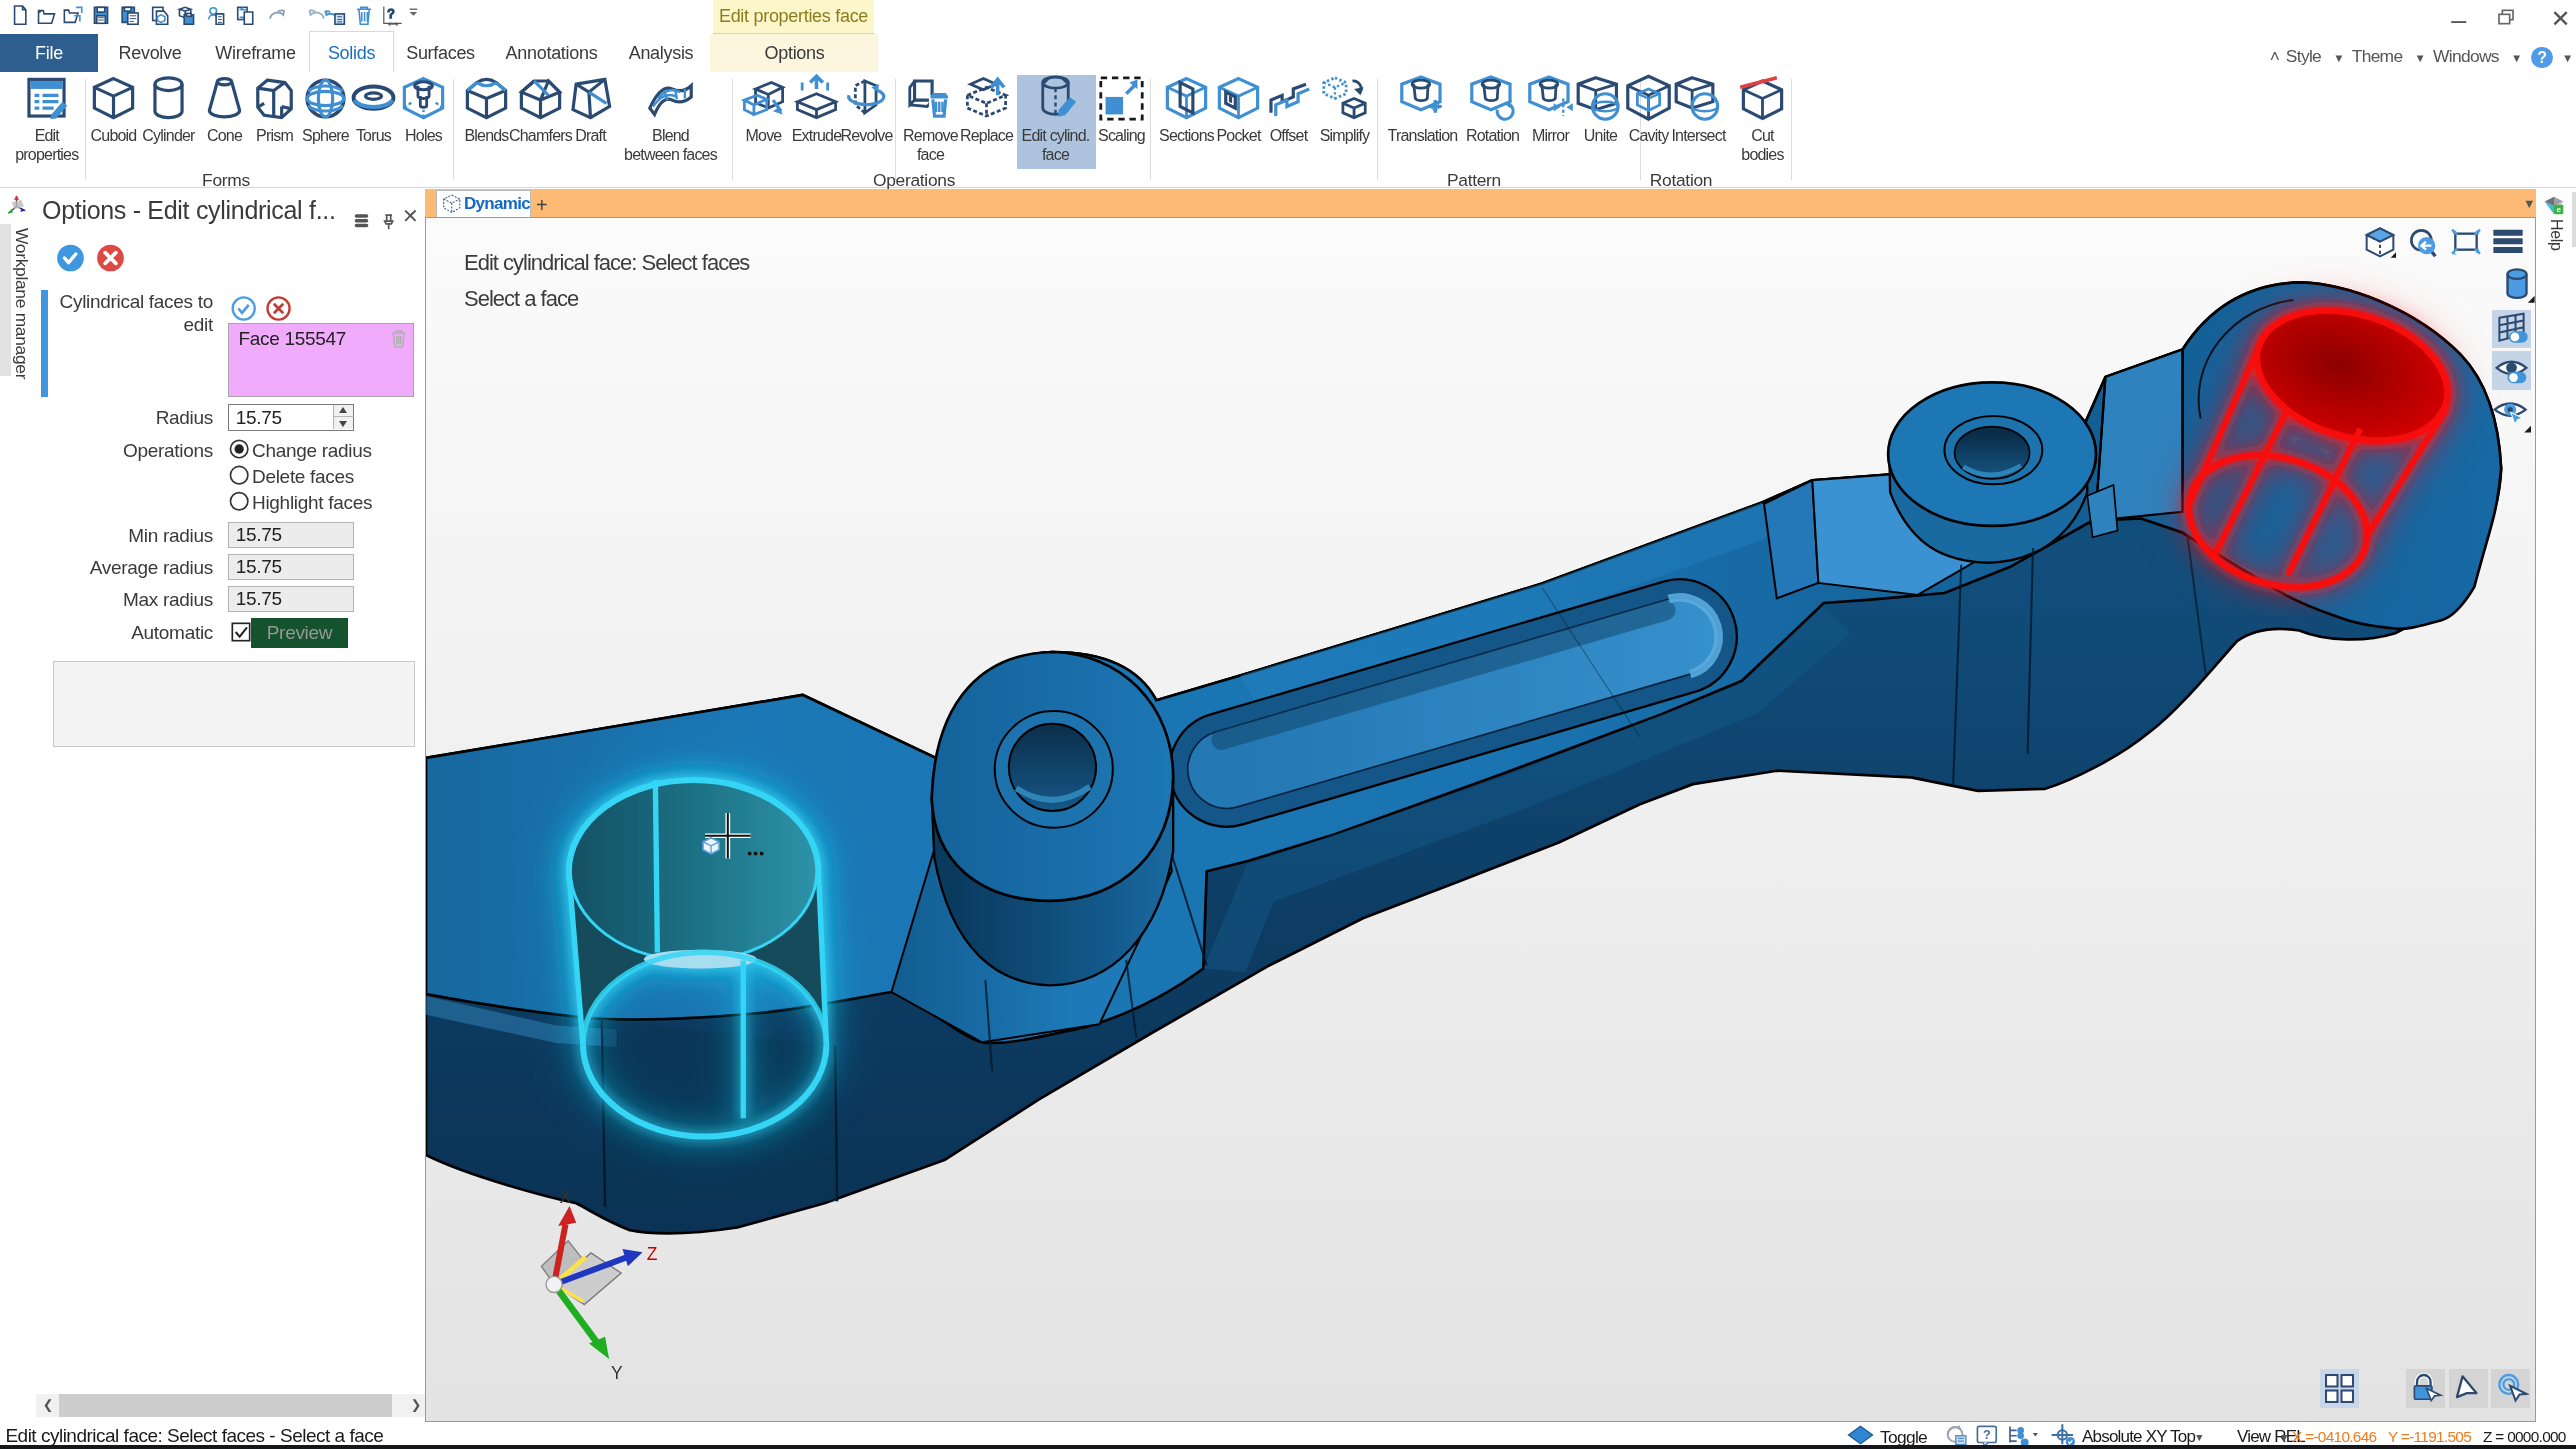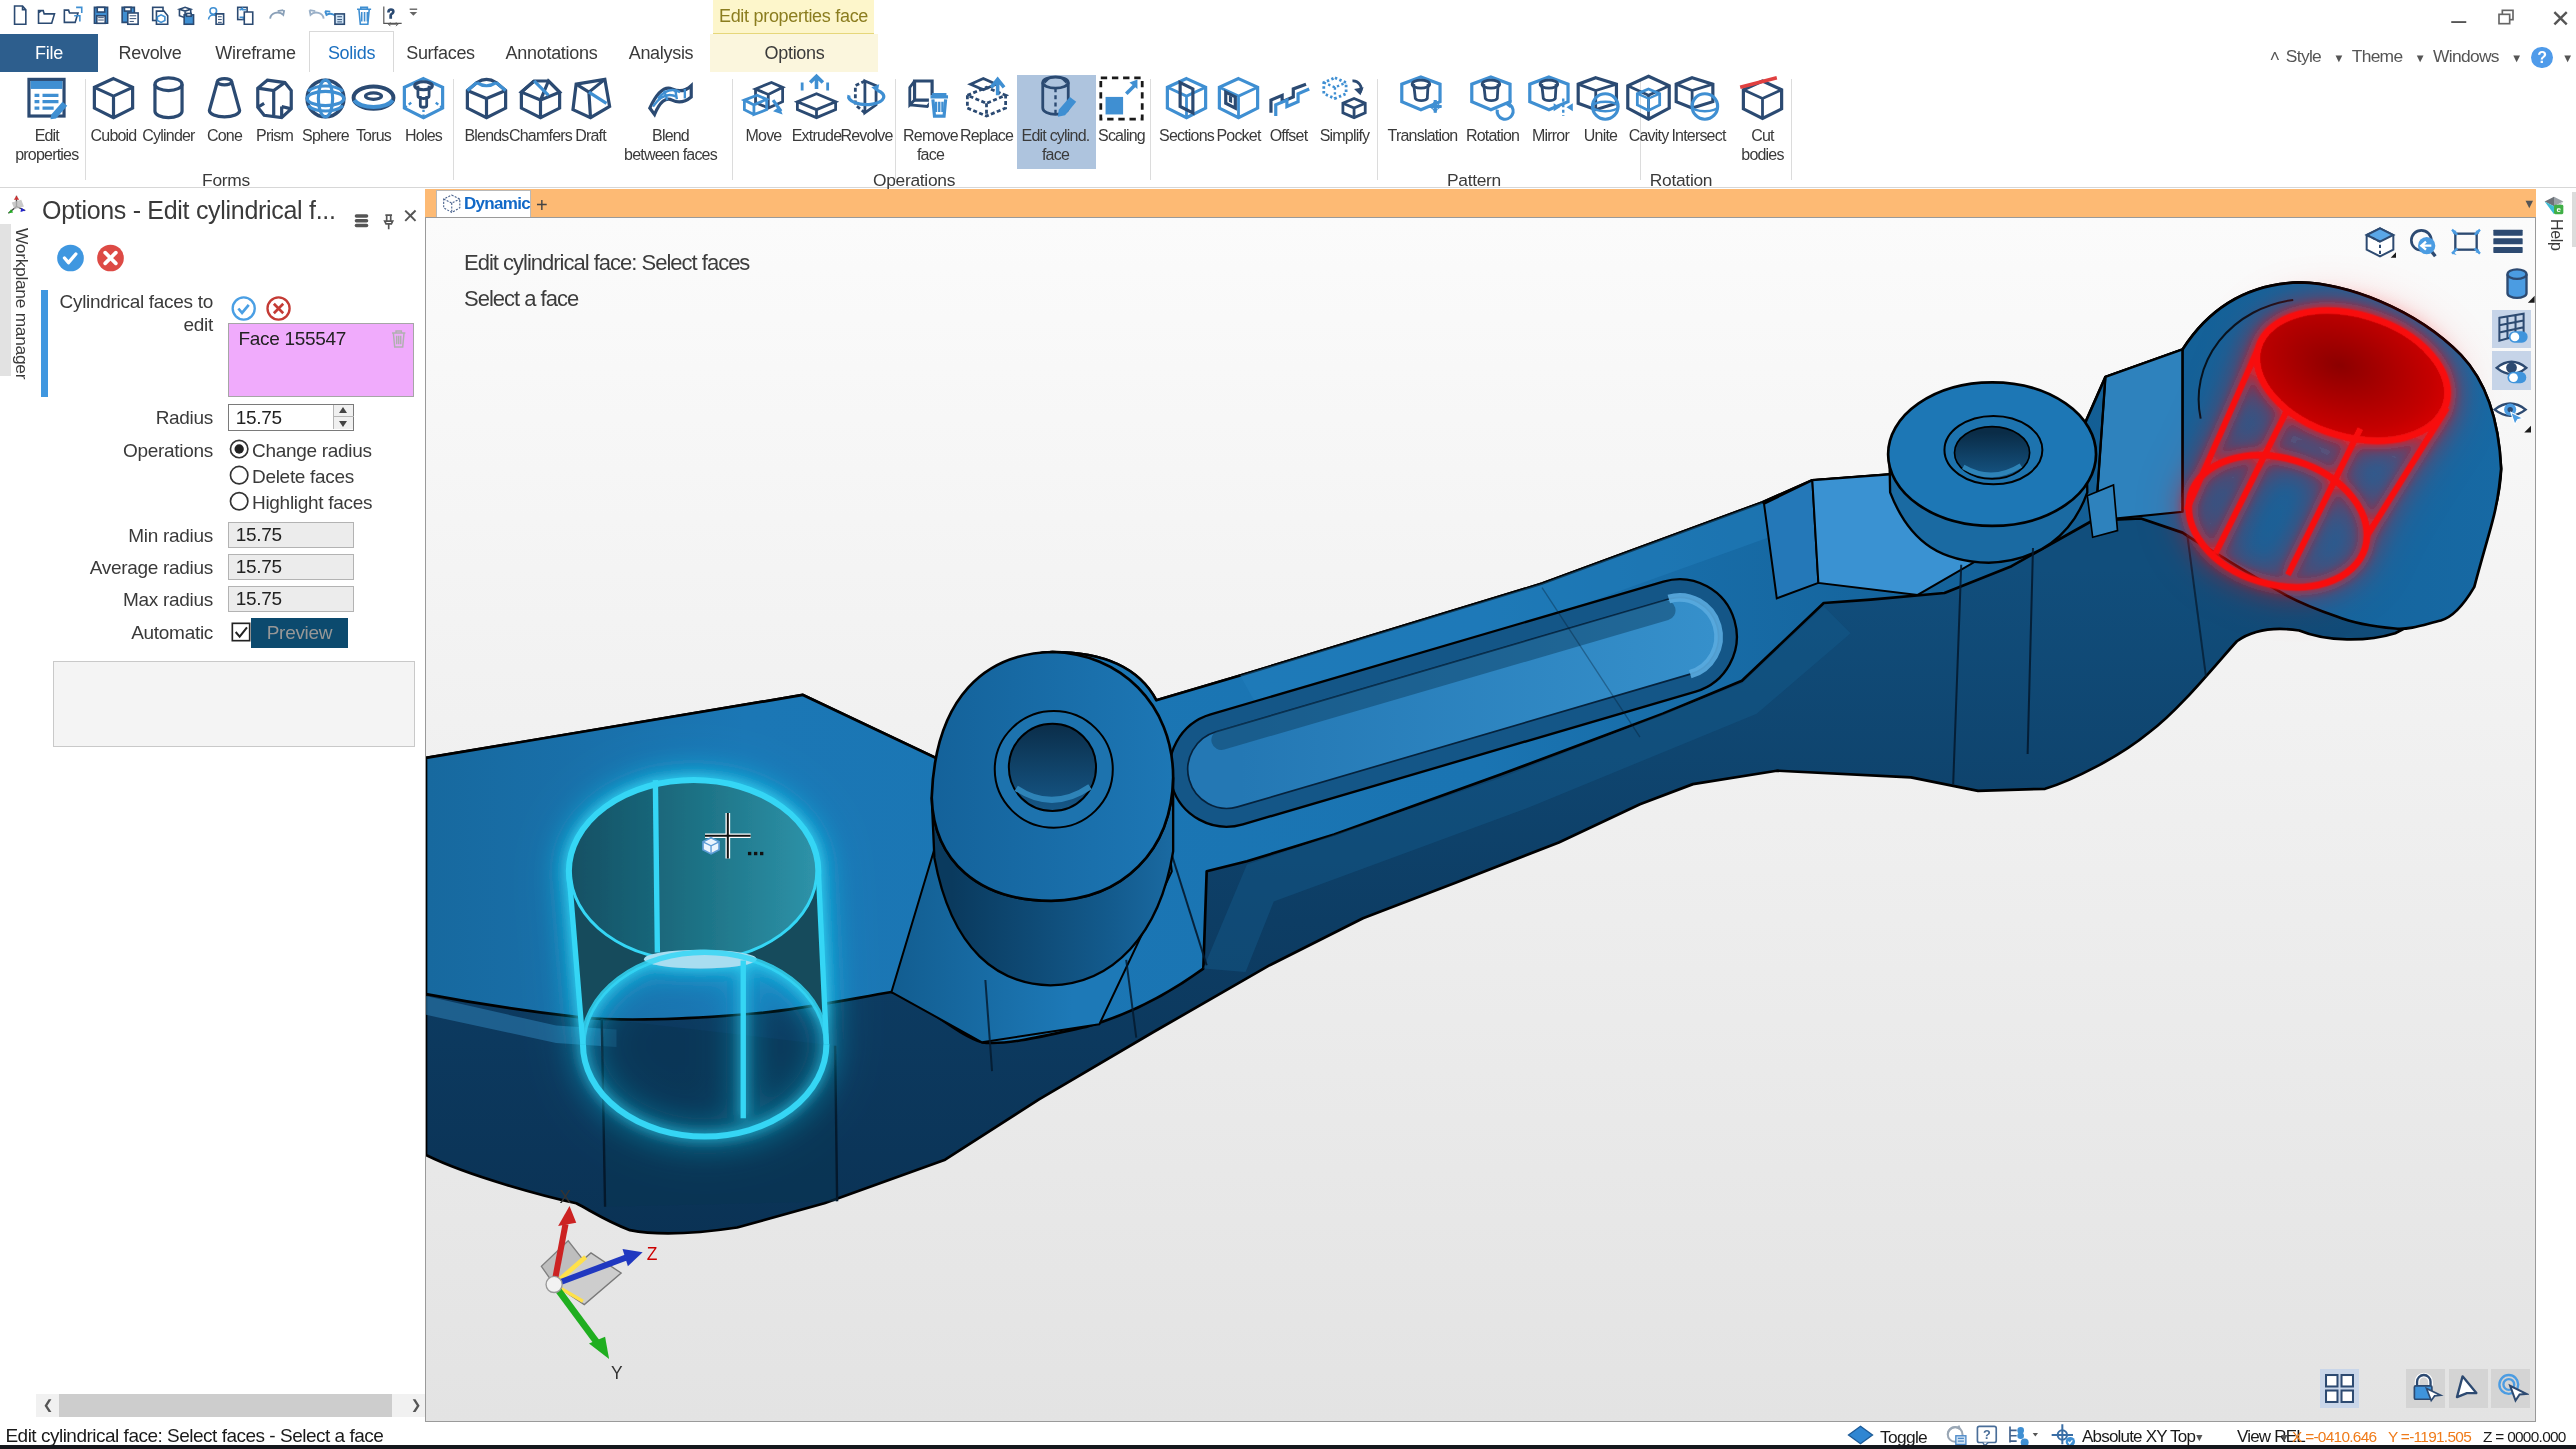--- a/index.html
+++ b/index.html
@@ -484,21 +484,21 @@
     <div class="abs" style="left:0;top:400px;width:213px;text-align:right;font-size:19px;color:#3a3a3a;">Max radius</div>
     <div class="abs" style="left:228px;top:397px;width:126px;height:25.5px;background:#ececec;border:1.3px solid #b3b3b3;">
         <div class="abs" style="left:6.7px;top:1.3px;font-size:19px;color:#222;">15.75</div>
       </div>
 
     <div class="abs" style="left:0;top:433px;width:213px;text-align:right;font-size:19px;color:#3a3a3a;">Automatic</div>
     <svg class="abs" style="left:231px;top:433px;" width="20" height="20" viewBox="0 0 30 30">
         <rect x="2" y="2" width="26" height="26" fill="#fff" stroke="#222" stroke-width="2.5"></rect>
         <path d="M7 15 l6 7 l11 -14" stroke="#222" stroke-width="3" fill="none"></path>
       </svg>
-    <div class="abs" style="left:251px;top:429px;width:97px;height:29.5px;background:#0c4a6e;color:#979797;font-size:19px;display:flex;align-items:center;justify-content:center;">Preview</div>
+    <div class="abs" style="left:251px;top:429px;width:97px;height:29.5px;background:#14532d;color:#979797;font-size:19px;display:flex;align-items:center;justify-content:center;">Preview</div>
 
     <div class="abs" style="left:53px;top:472px;width:362px;height:86px;background:#f4f4f4;border:1.3px solid #c9c9c9;"></div>
 
     <div class="abs" style="left:36px;top:1205px;width:393px;height:23px;background:#f1f1f1;">
       <div class="abs" style="left:23px;top:0;width:333px;height:23px;background:#cdcdcd;"></div>
       <div class="abs" style="left:6.7px;top:3.4px;font-size:12.7px;color:#555;">❮</div>
       <div class="abs" style="right:8px;top:3.4px;font-size:12.7px;color:#555;">❯</div>
     </div>
   </div>
 

